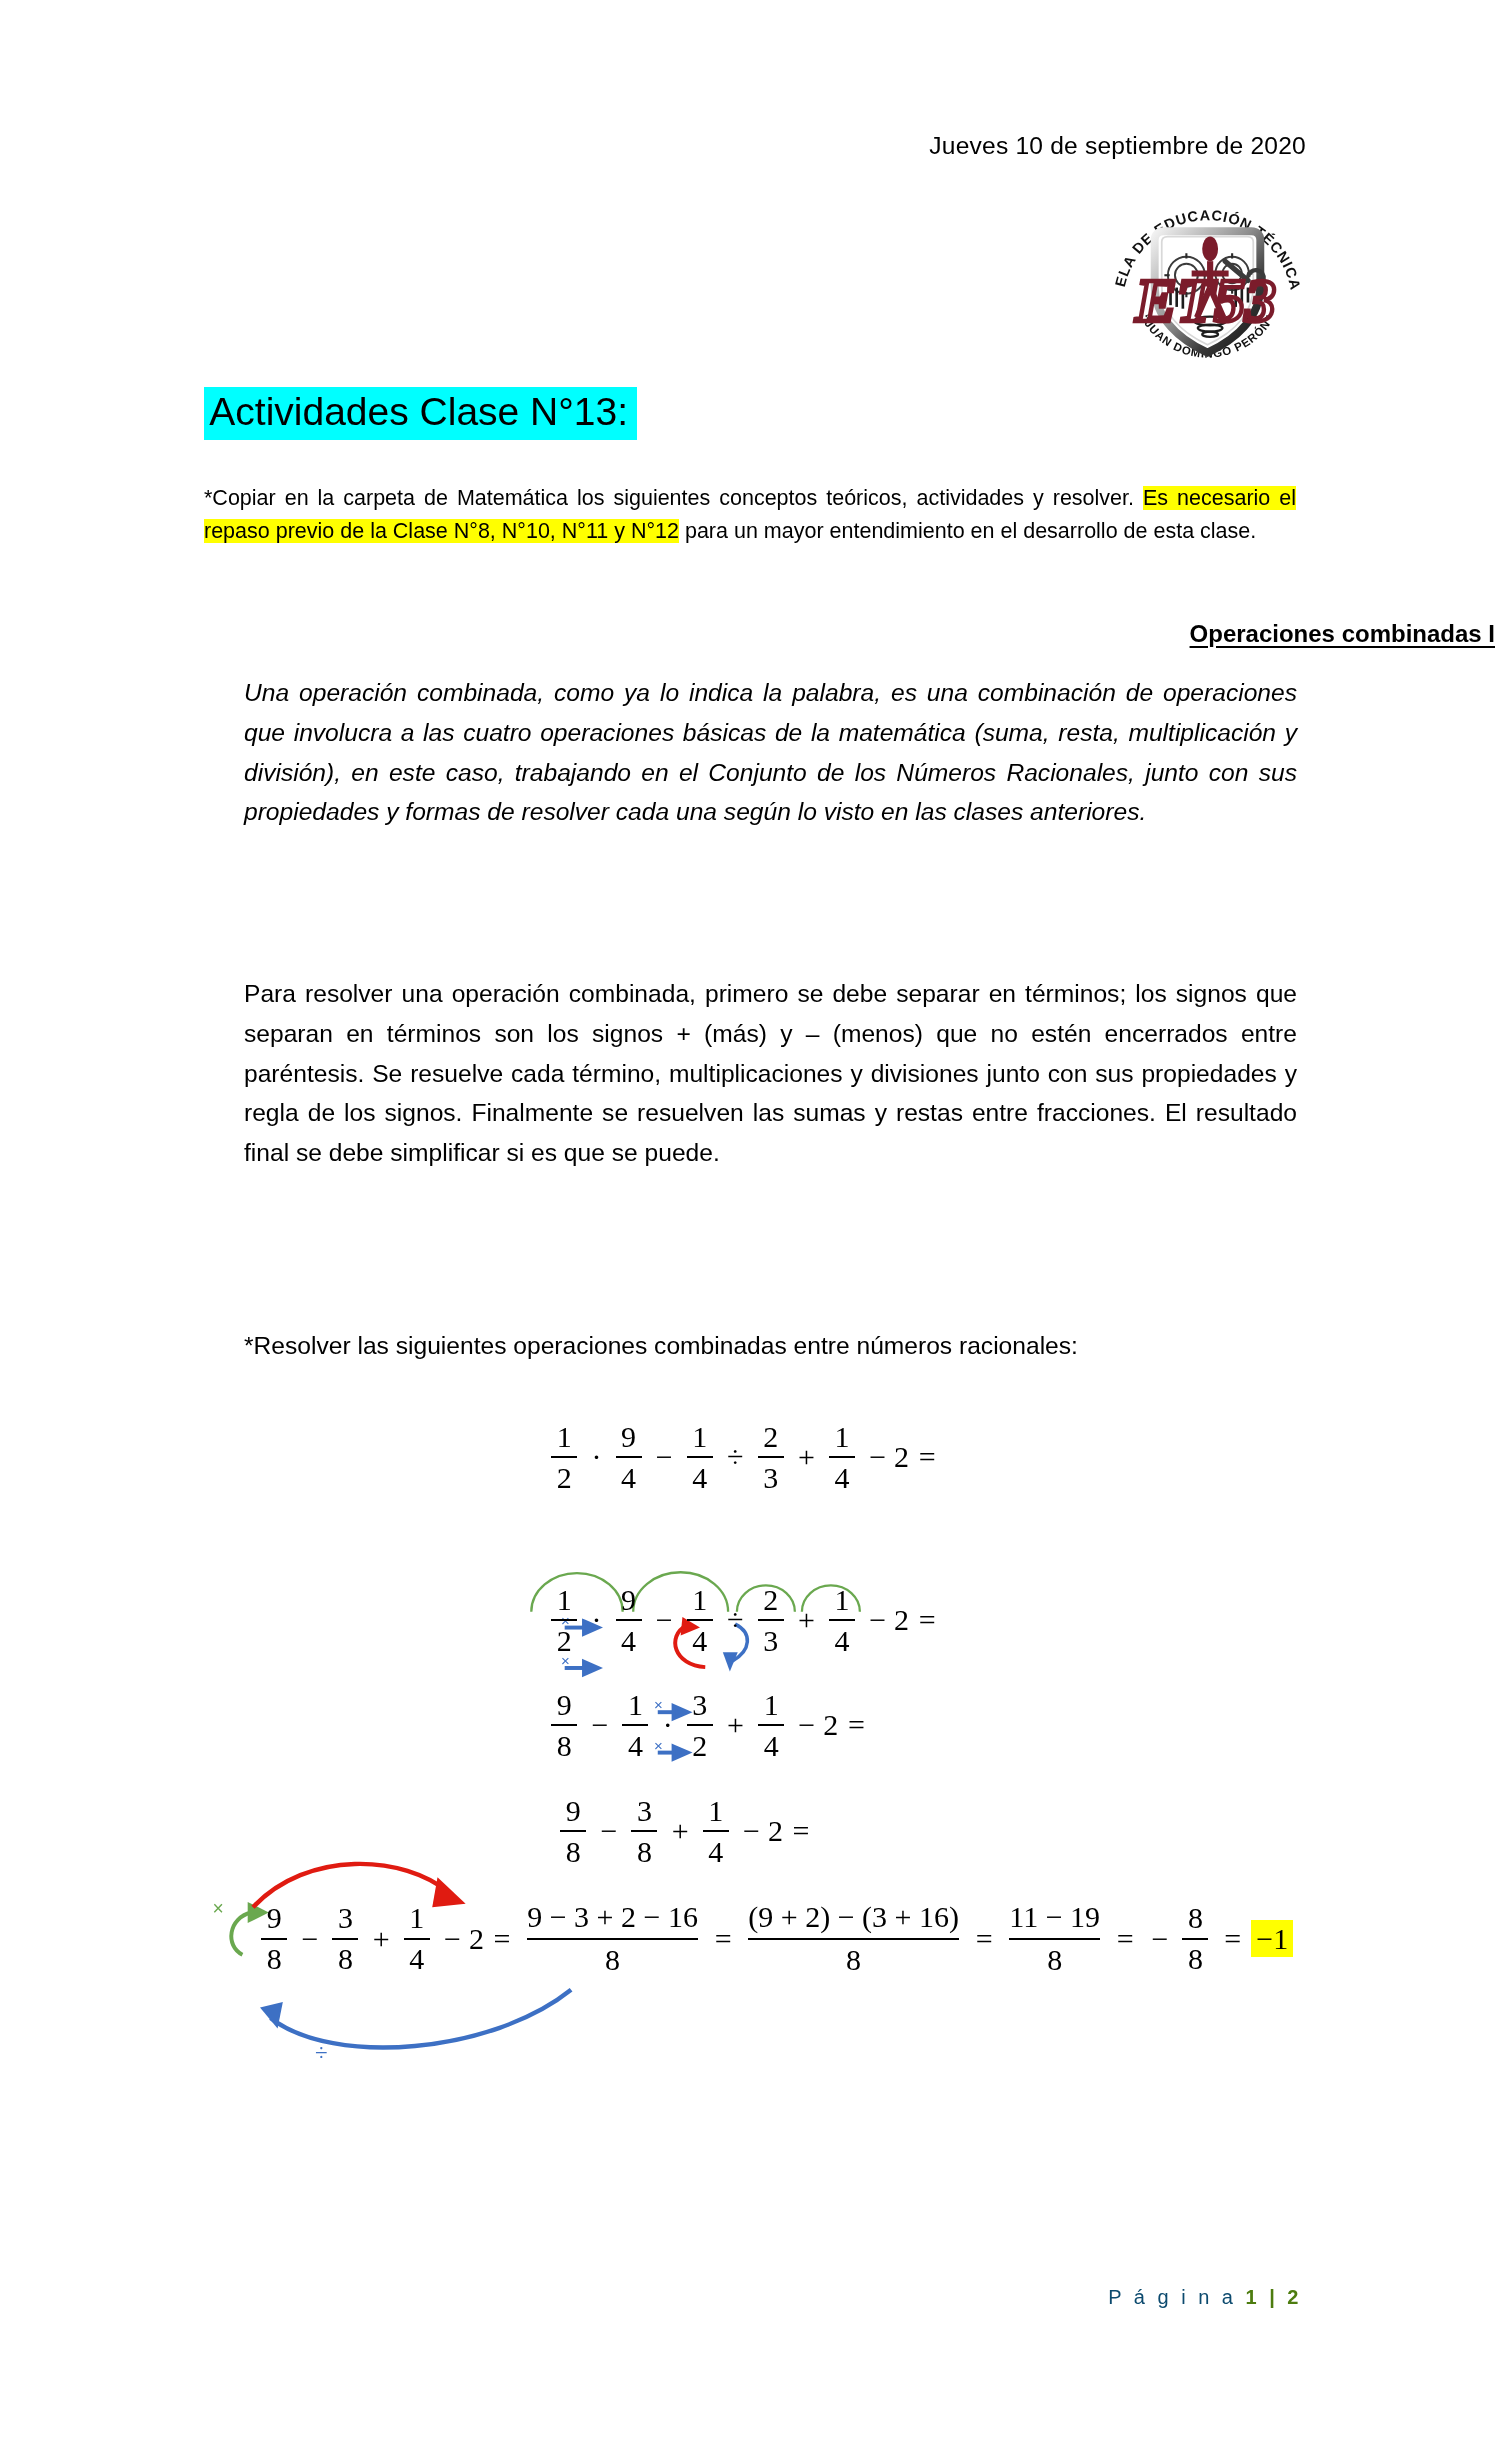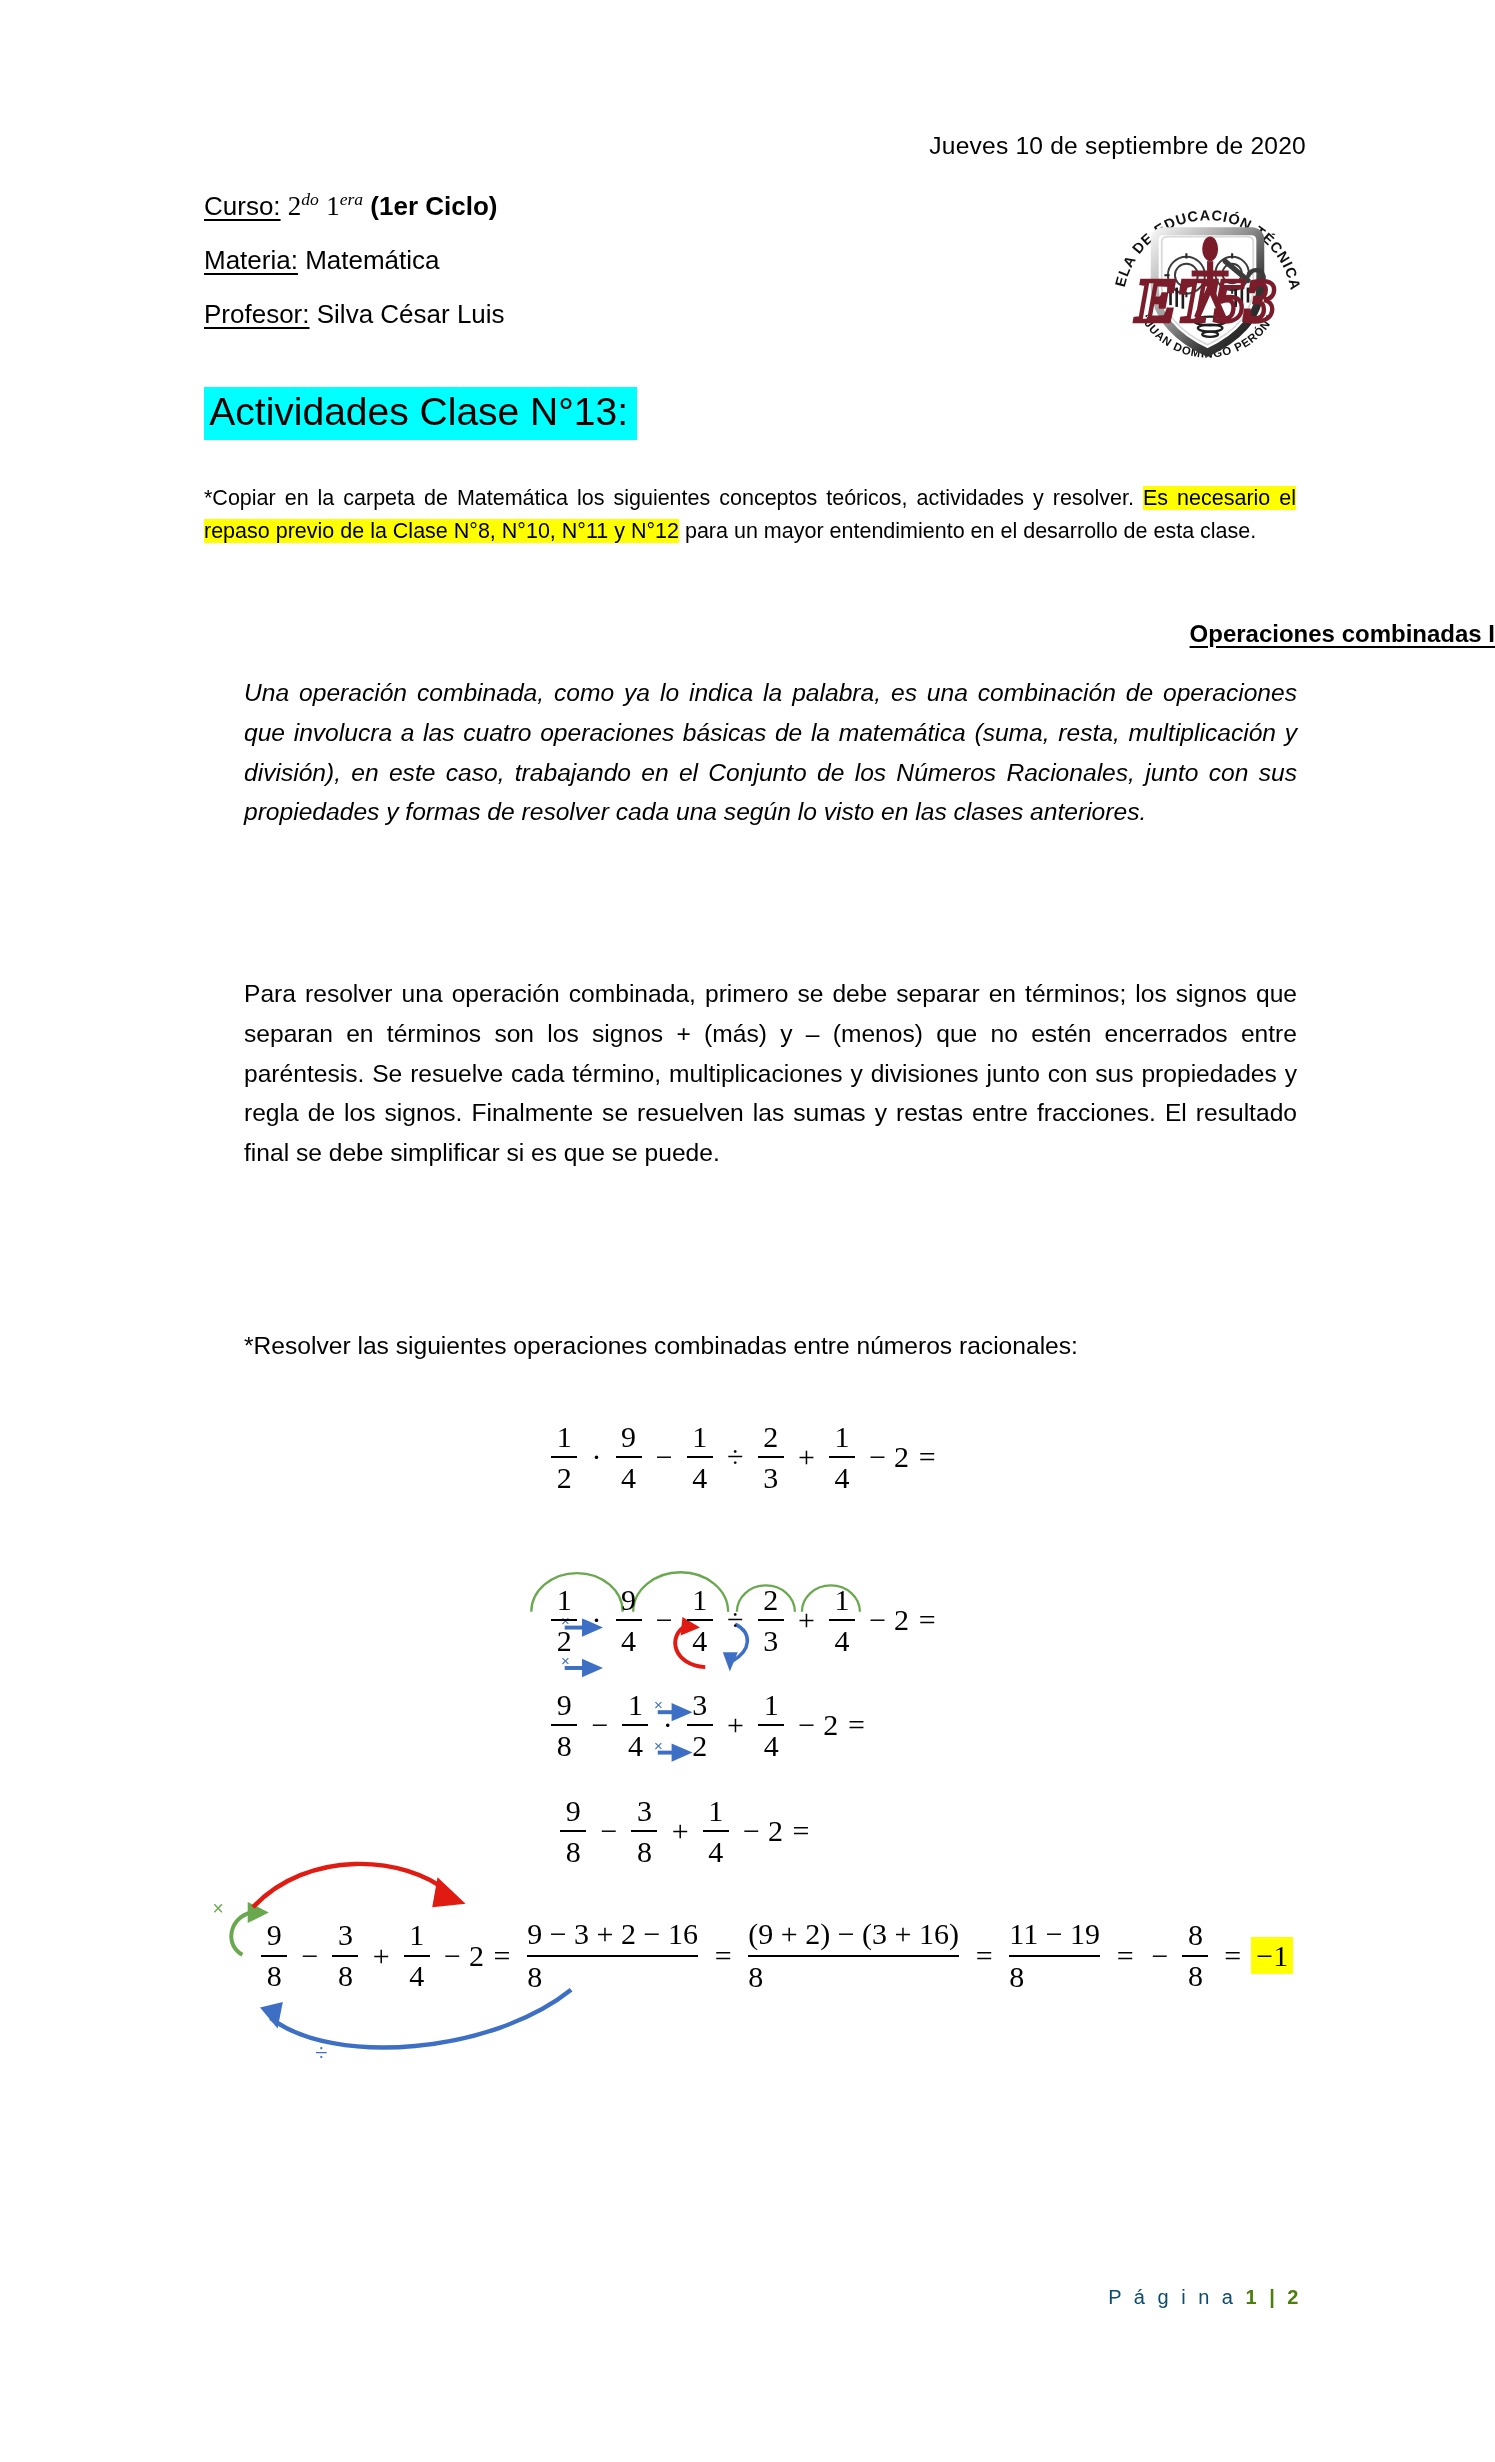--- a/index.html
+++ b/index.html
@@ -67,21 +67,21 @@
     display:flex; align-items:center;
     white-space:nowrap;
   }
   .frac { display:inline-flex; flex-direction:column; align-items:center; margin:0 6.2px; position:relative; }
   .frac .n, .frac .d { line-height:1.12; padding:0 2.6px; }
   .frac .bar { width:100%; min-width:26px; height:2.2px; background:#000; margin:2.6px 0; }
   .op { margin:0 8px; }
   .eqc { margin:0 9.7px; }
 
   
-  .bigfrac { display:inline-flex; flex-direction:column; margin:17px 7px; }
+  .bigfrac { display:inline-flex; flex-direction:column; align-items:center; margin:0 7px; }
   .bigfrac .bar { width:100%; height:2.2px; background:#000; margin:3.5px 0; }
 
   
   .blue { color:#3d70c4; }
   .green { color:#6aa84f; }
 
   .anno-x { font-size:15px; position:absolute; }
 
   
   #eq1 { left:545px; top:1420px; }
@@ -104,36 +104,20 @@
   .footer .pg { color:#0c4a6e; }
   .footer .no { color:#4d7c0f; font-weight:bold; letter-spacing:3.5px; }
 </style>
 </head>
 <body>
 
 <div class="page">
 
   <div class="date-line">Jueves 10 de septiembre de 2020</div>
 
-  <div class="meta">
-    <div class="meta-row">
-      <span class="u">Curso:</span>
-      <span class="num-serif">2</span><span class="sup">do</span>
-      <span class="num-serif">1</span><span class="sup">era</span>
-      <span class="bold">(1er Ciclo)</span>
-    </div>
-    <div class="meta-row">
-      <span class="u">Materia:</span>
-      <span>Matemática</span>
-    </div>
-    <div class="meta-row">
-      <span class="u">Profesor:</span>
-      <span>Silva César Luis</span>
-    </div>
-  </div>
 
   <div class="logo-wrap">
     <svg viewBox="0 0 260 200">
       <defs>
         <path id="arcTop" d="M 36,112 A 96,96 0 0 1 224,112"></path>
         <path id="arcBot" d="M 46,124 A 86,86 0 0 0 214,124"></path>
         <linearGradient id="shieldg" x1="0" y1="0" x2="1" y2="1">
           <stop offset="0" stop-color="#f2f2f2"></stop>
             <stop offset=".45" stop-color="#8e8e8e"></stop>
           <stop offset=".7" stop-color="#3a3a3a"></stop>

